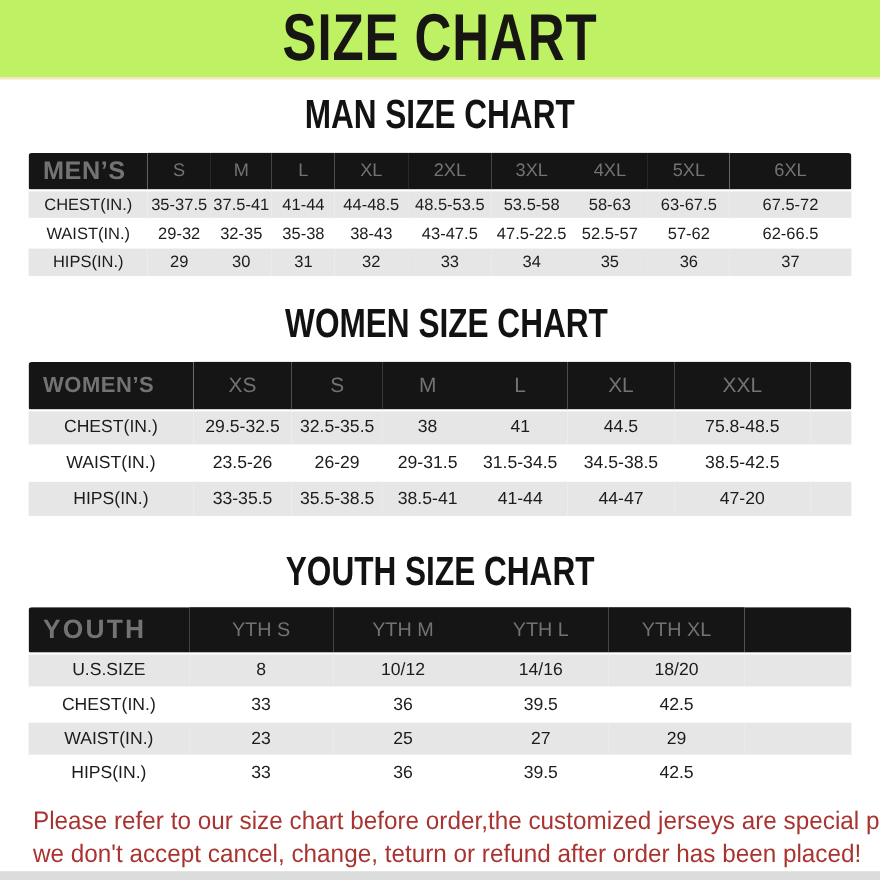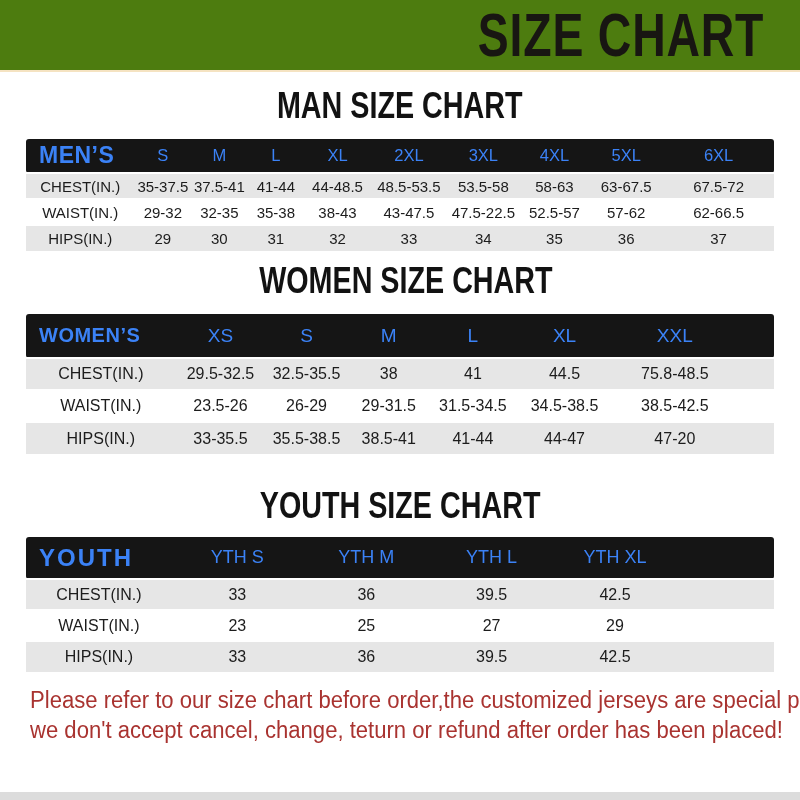--- a/index.html
+++ b/index.html
@@ -45,33 +45,33 @@
     display: inline-block;
     font-weight: bold;
     font-size: 35px;
     line-height: 1;
     color: #121212;
     transform: scale(0.82, 1.06);
     transform-origin: center;
     white-space: nowrap;
   }
   .sec-men   .section-heading-wrap { margin-top: 15px; margin-bottom: 17px; }
-  .sec-women .section-heading-wrap { margin-top: 11px; margin-bottom: 17px; padding-left: 12px; }
+  .sec-women .section-heading-wrap { margin-top: 26px; margin-bottom: 17px; padding-left: 12px; }
   .sec-youth .section-heading-wrap { margin-top: 33px; margin-bottom: 15px; }
 
   
   table.size-table {
     width: 748px;
     margin: 0 auto;
     border-collapse: collapse;
     table-layout: fixed;
   }
   thead tr { background: #151515; }
   thead th {
-    color: #3b82f6;
+    color: #737373;
     font-weight: normal;
     text-align: center;
     vertical-align: middle;
     white-space: nowrap;
   }
   thead th.corner {
     text-align: left;
     padding-left: 13px;
     font-weight: bold;
     letter-spacing: 0.5px;
@@ -142,21 +142,21 @@
     left: 0; right: 0; bottom: 0;
     height: 8px;
     background: #DCDCDC;
   }
 </style>
 </head>
 <body>
 
 <div class="page">
 
-  <header class="banner" style="background: #4d7c0f; justify-content: flex-end;">
+  <header class="banner" style="background: #bef264;">
     <span class="banner-title" style="color: rgb(24, 22, 18);">SIZE CHART</span>
   </header>
 
   <main>
 
     <section class="sec-men">
       <div class="section-heading-wrap">
         <h2 class="section-heading">MAN SIZE CHART</h2>
       </div>
       <table class="size-table t0">
@@ -277,20 +277,28 @@
               <th class="corner">YOUTH</th>
               <th class="col-head">YTH S</th>
               <th class="col-head">YTH M</th>
               <th class="col-head">YTH L</th>
               <th class="col-head">YTH XL</th>
               <th class="spacer"></th>
             </tr>
           </thead>
         <tbody>
             <tr>
+              <td class="row-label">U.S.SIZE</td>
+              <td class="val">8</td>
+              <td class="val">10/12</td>
+              <td class="val">14/16</td>
+              <td class="val">18/20</td>
+              <td class="spacer"></td>
+            </tr>
+            <tr>
               <td class="row-label">CHEST(IN.)</td>
               <td class="val">33</td>
               <td class="val">36</td>
               <td class="val">39.5</td>
               <td class="val">42.5</td>
               <td class="spacer"></td>
             </tr>
             <tr>
               <td class="row-label">WAIST(IN.)</td>
               <td class="val">23</td>

